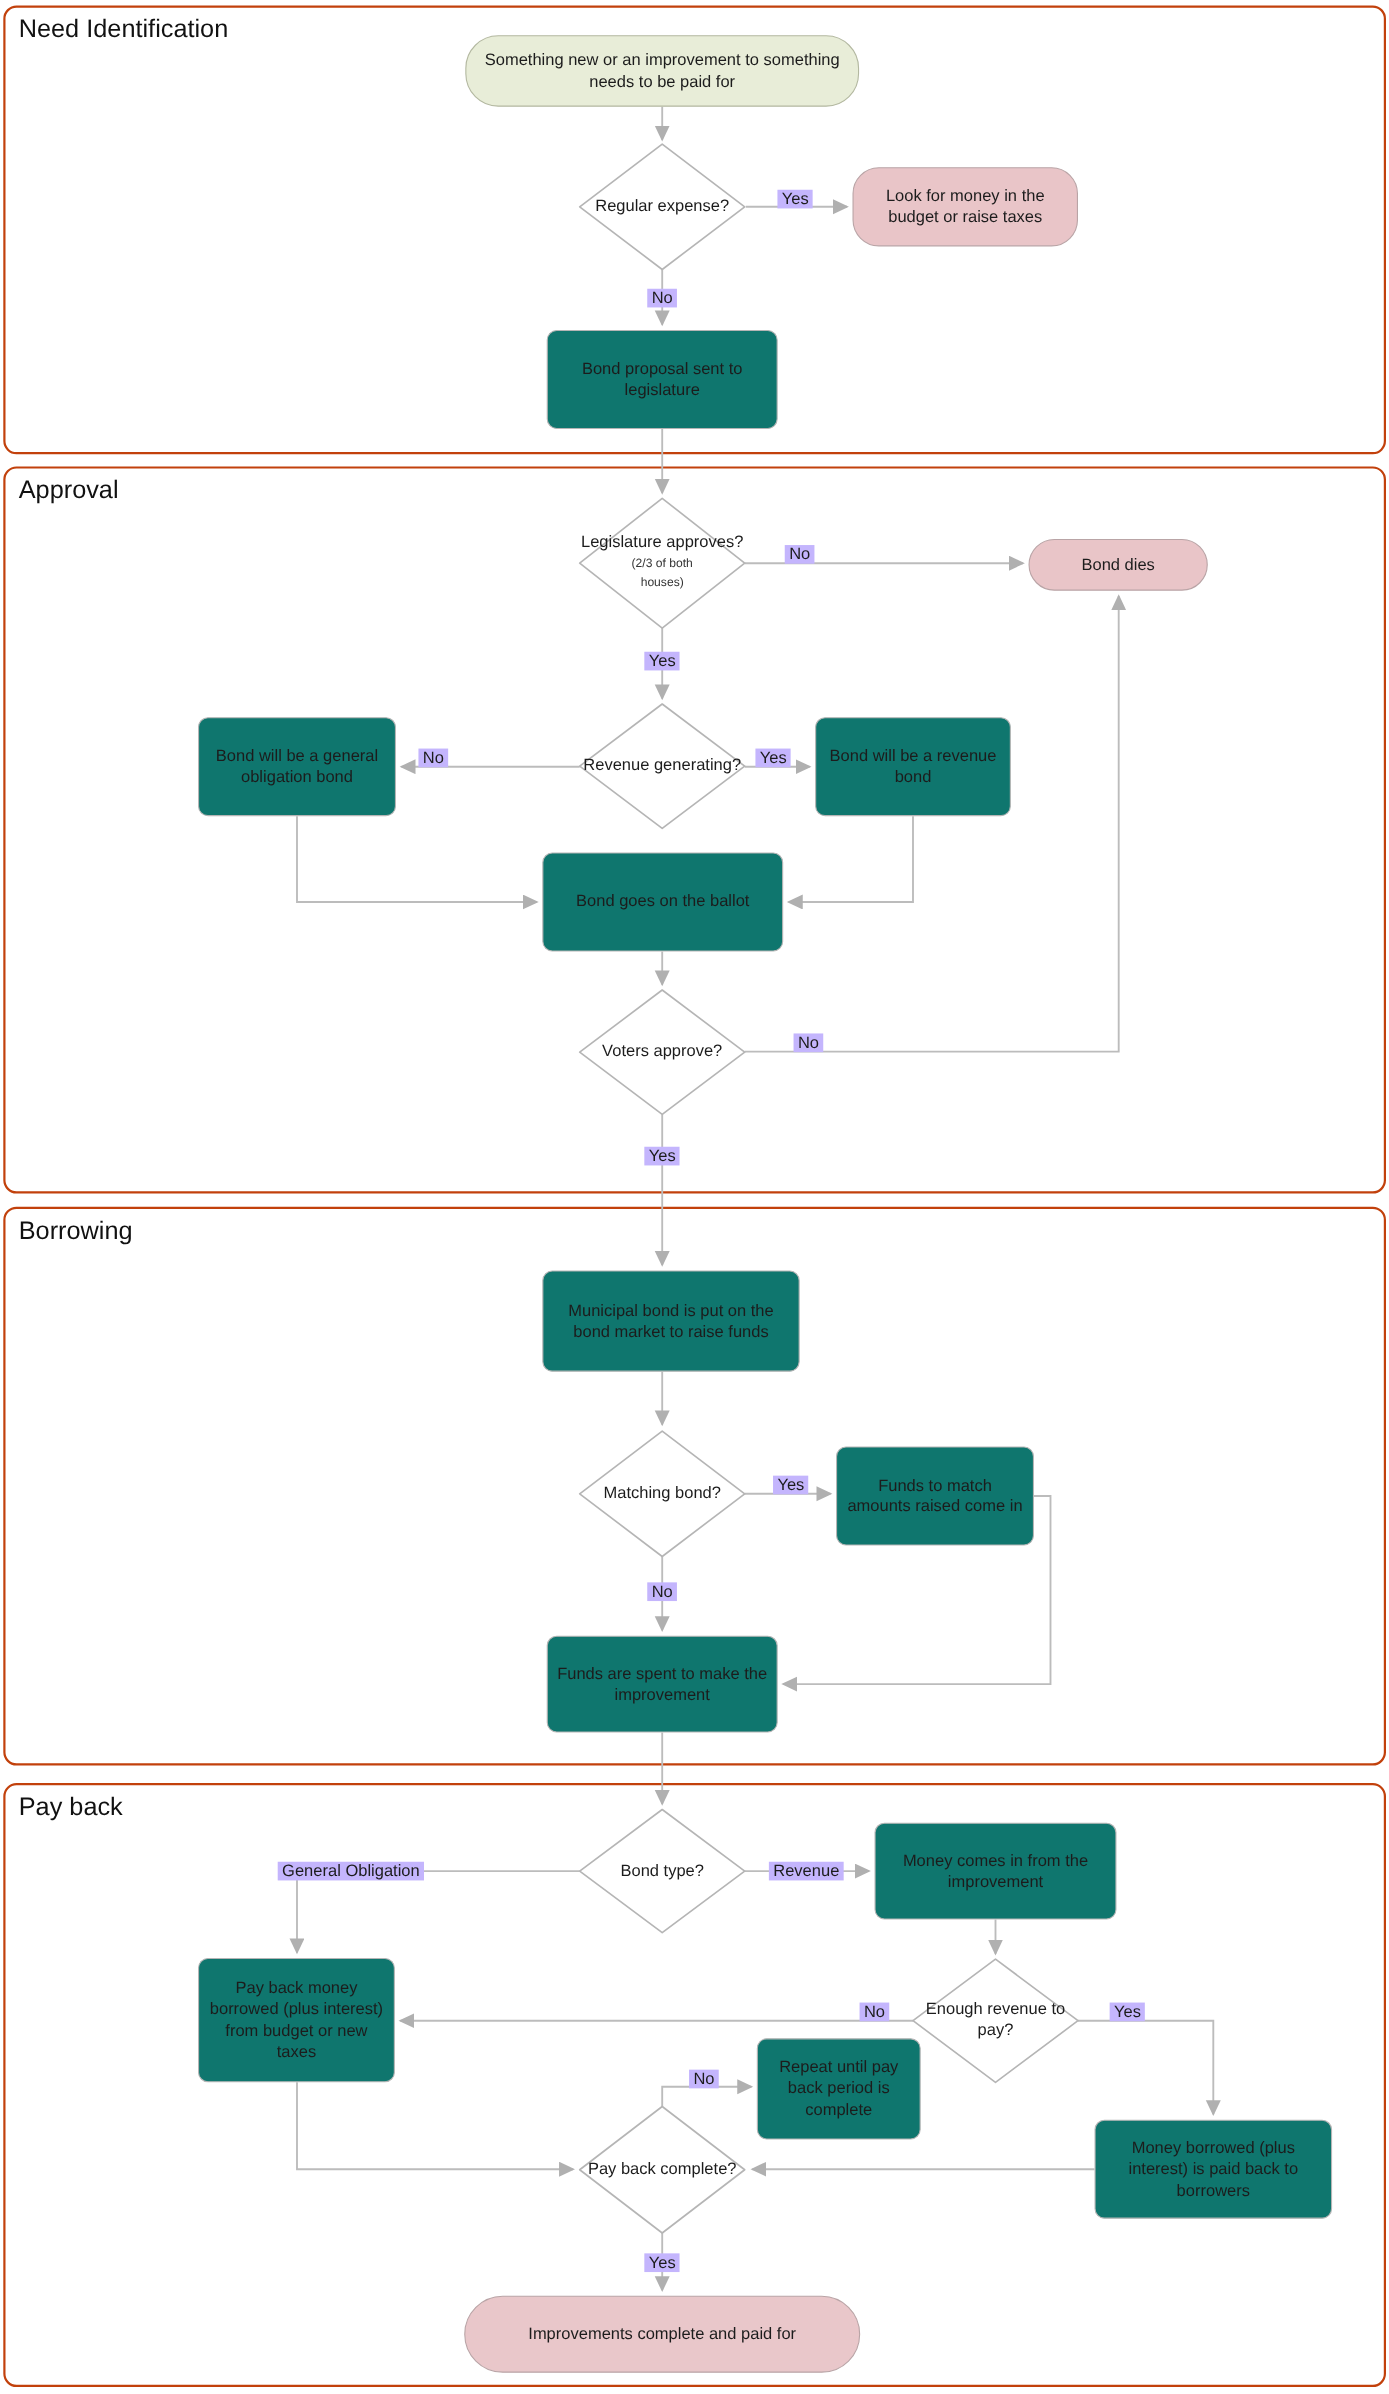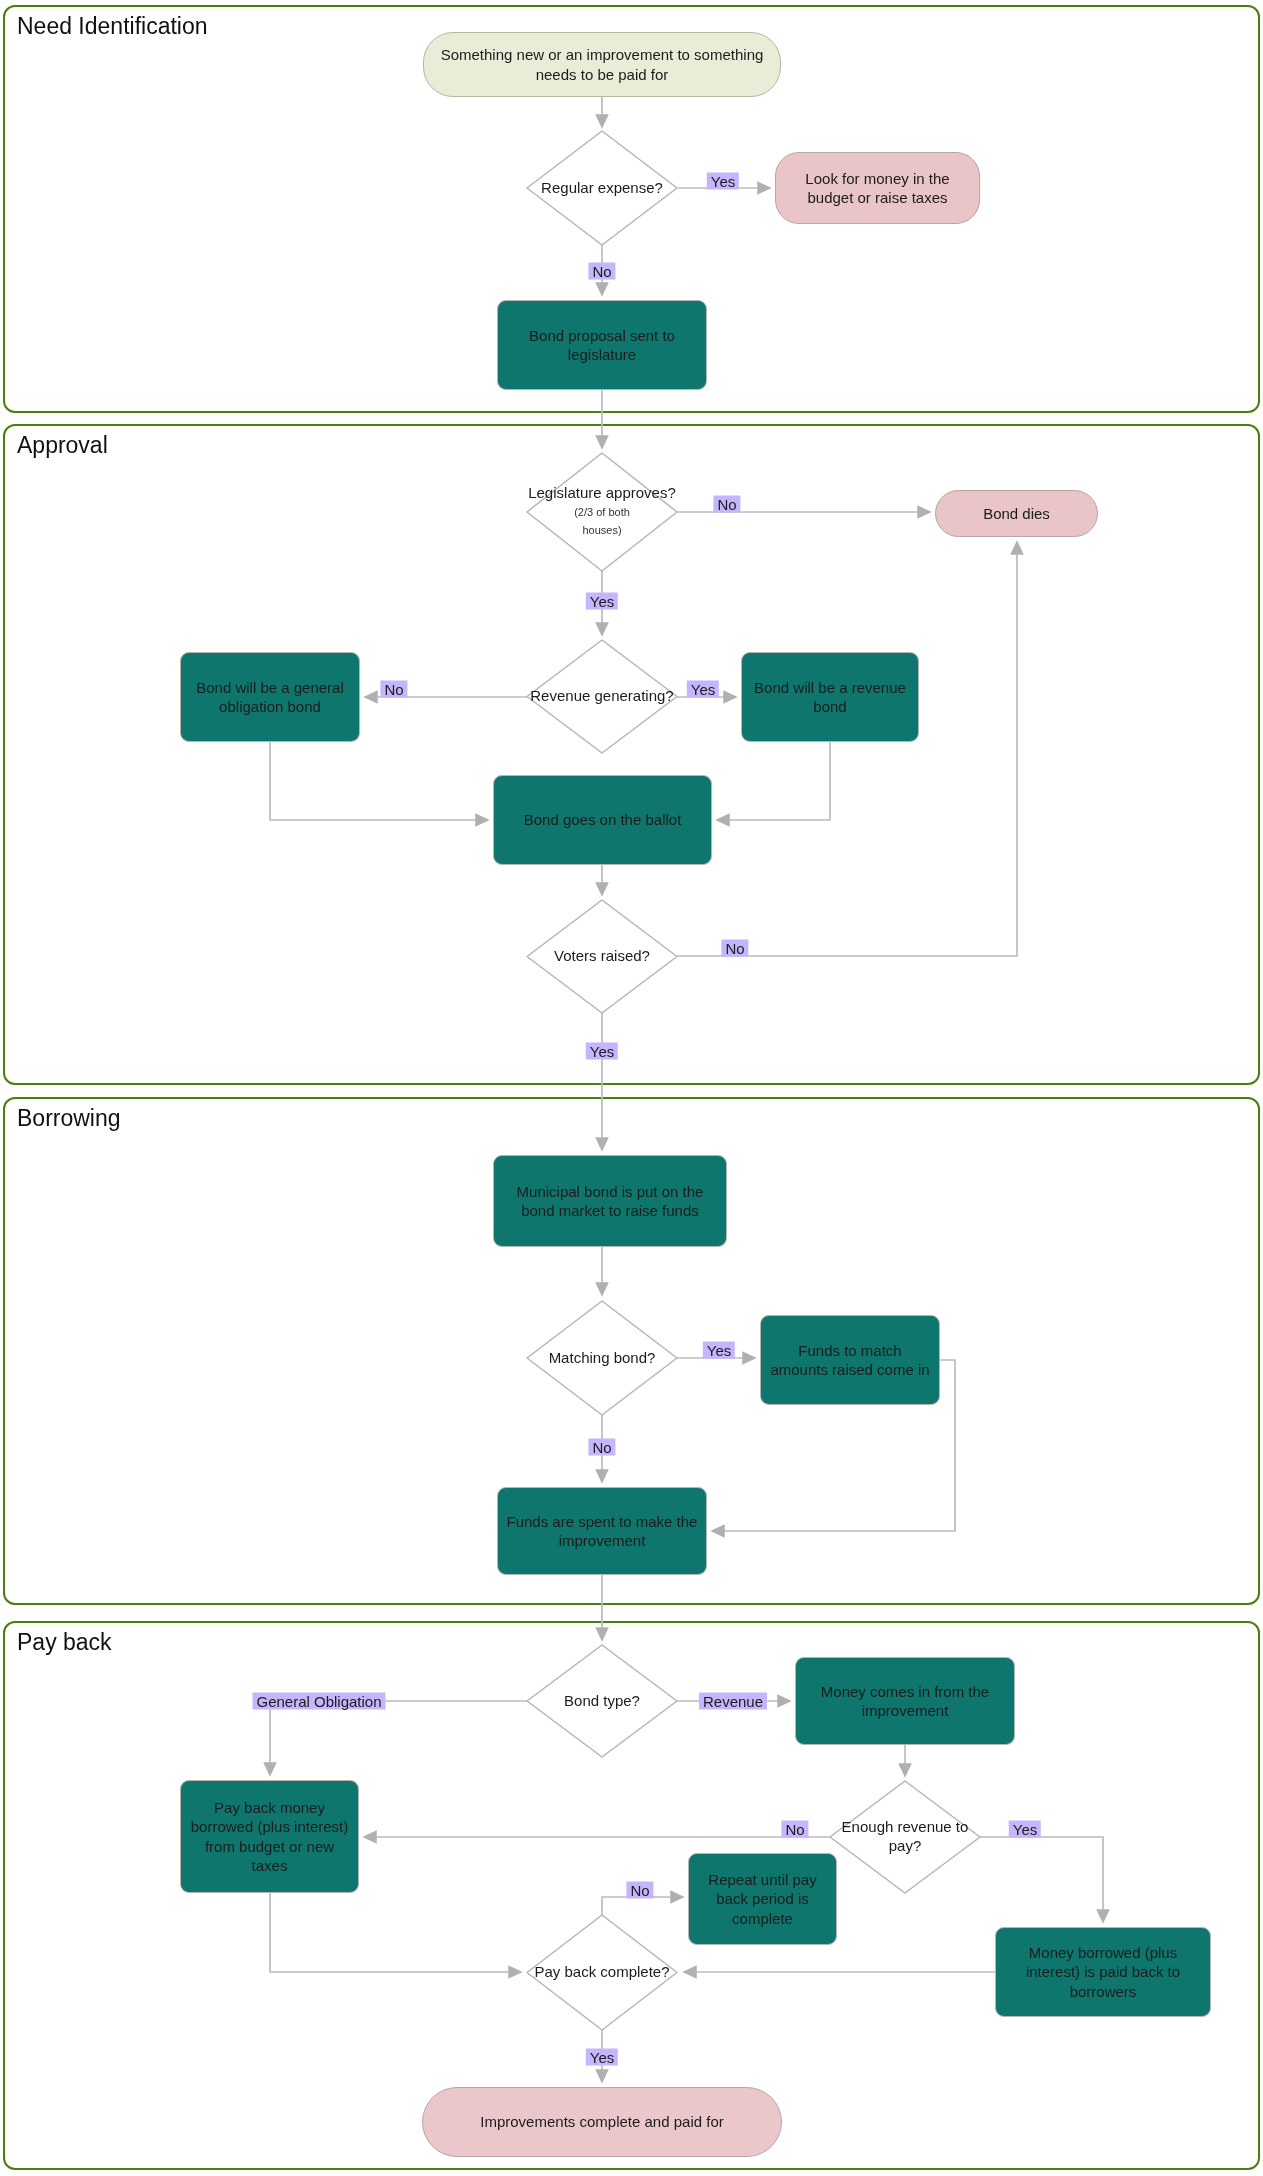--- a/index.html
+++ b/index.html
@@ -6,21 +6,21 @@
   #canvas{
     position:relative;
     font-family:"Liberation Sans", sans-serif;
     color:#1c1c1c;
     background:#ffffff;
     overflow:hidden;
   }
   .section{
     position:absolute;
     background:#ffffff;
-    border:2px solid #4d7c0f;
+    border:2px solid #c2410c;
     border-radius:12px;
     box-sizing:border-box;
   }
   .section-title{
     position:absolute;
     left:12px; top:6px;
     font-size:23px;
     color:#111111;
     white-space:nowrap;
   }
@@ -159,21 +159,21 @@
     <div class="node box" style="left: 180px; top: 652px; width: 180px; height: 90px;">
       <span>Bond will be a general obligation bond</span>
     </div>
     <div class="node box" style="left: 493px; top: 775px; width: 219px; height: 90px;">
       <span>Bond goes on the ballot</span>
     </div>
     <div class="node box" style="left: 741px; top: 652px; width: 178px; height: 90px;">
       <span>Bond will be a revenue bond</span>
     </div>
     <div class="diamond-text" style="left: 527px; top: 900px; width: 150px; height: 113px;">
-      <span>Voters raised?</span>
+      <span>Voters approve?</span>
     </div>
     <div class="node box" style="left: 493px; top: 1155px; width: 234px; height: 92px;">
       <span>Municipal bond is put on the bond market to raise funds</span>
     </div>
     <div class="diamond-text" style="left: 527px; top: 1301px; width: 150px; height: 114px;">
       <span>Matching bond?</span>
     </div>
     <div class="node box" style="left: 760px; top: 1315px; width: 180px; height: 90px;">
       <span>Funds to match amounts raised come in</span>
     </div>

